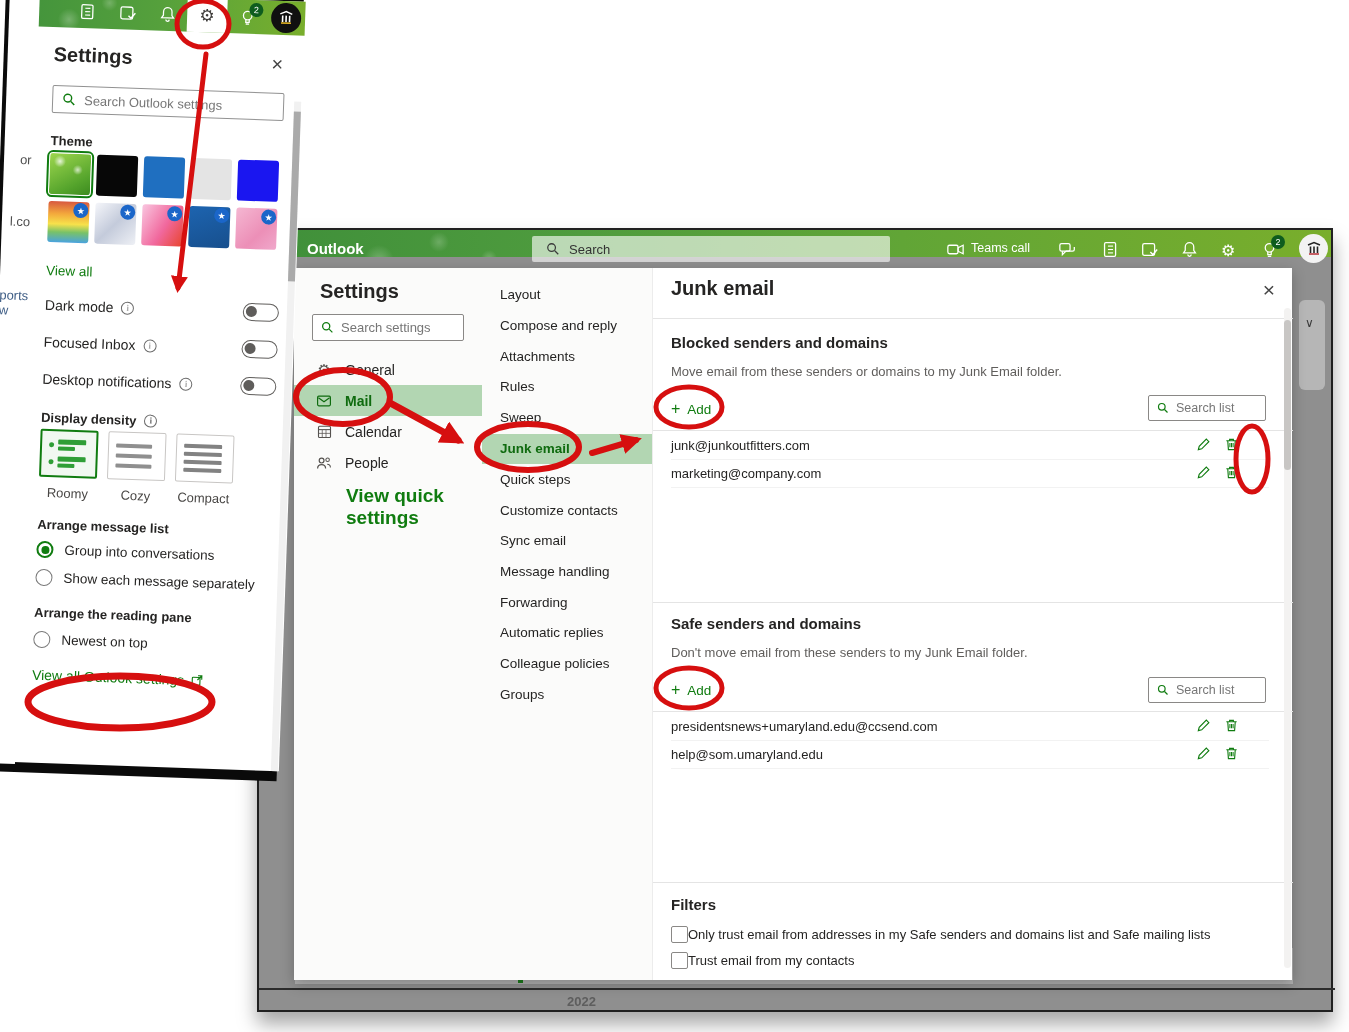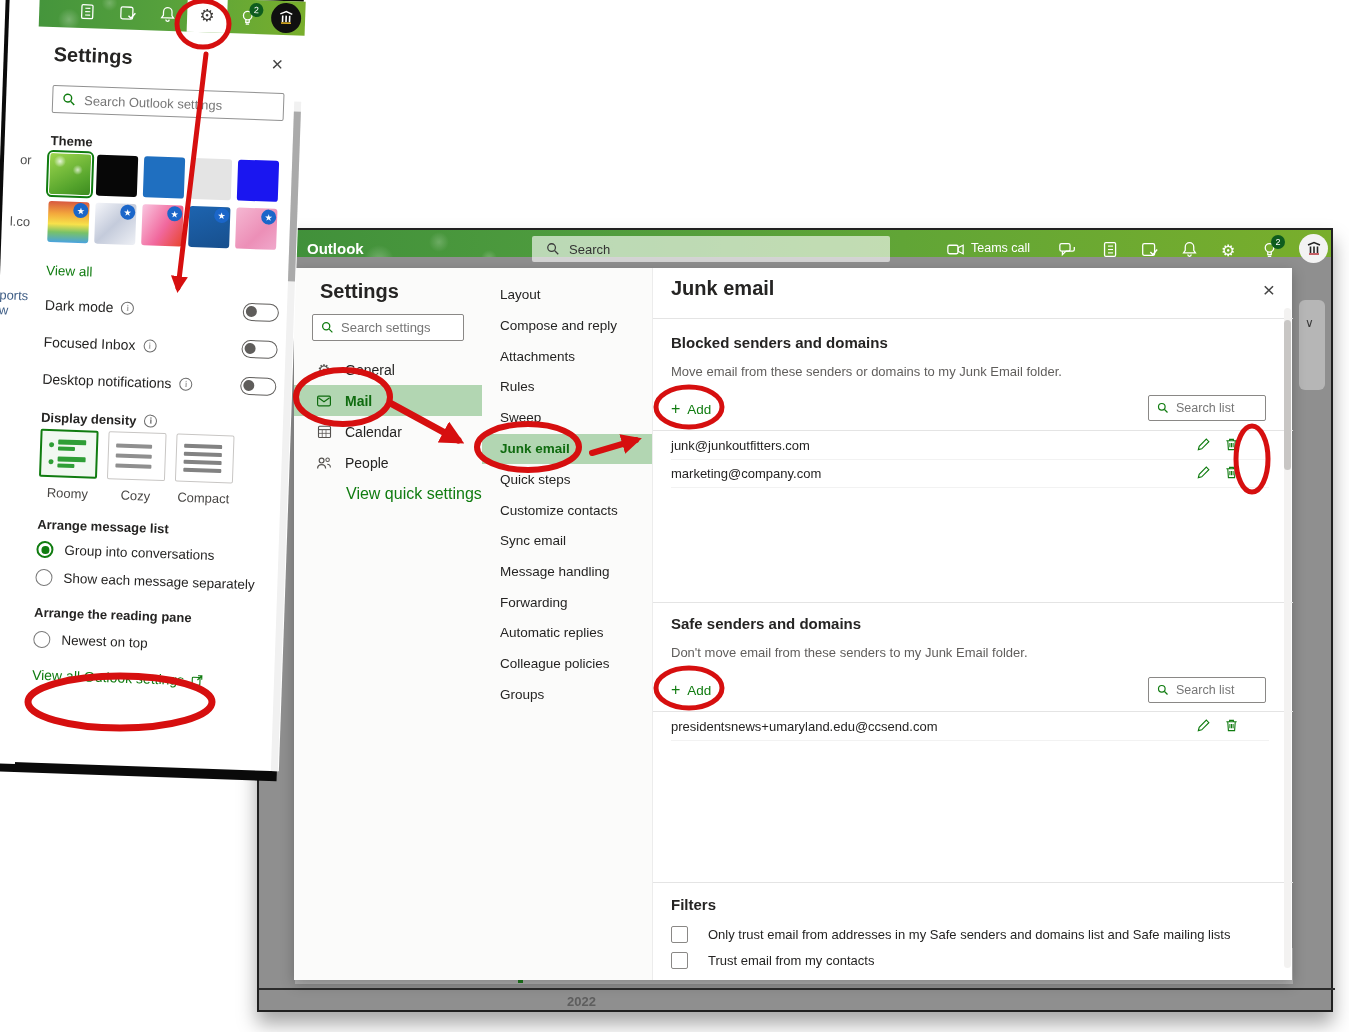--- a/index.html
+++ b/index.html
@@ -44,36 +44,36 @@
   .col2{left:188px;top:0;width:170px;height:712px;background:#fbfbfa;}
   .col3{left:358px;top:0;width:640px;height:712px;background:#fff;border-left:1px solid #ececec;}
   .dlg-title{left:26px;top:12px;font-size:20px;font-weight:bold;color:#252423;}
   .dlg-search{left:18px;top:46px;width:152px;height:27px;border:1px solid #8a8886;border-radius:2px;
     background:#fff;display:flex;align-items:center;gap:7px;padding-left:8px;color:#767676;font-size:13px;}
   .navrow{left:0;width:188px;height:31px;display:flex;align-items:center;gap:13px;padding-left:22px;
     font-size:14px;color:#252423;}
   .navrow.active{background:var(--c-active_row_green);color:#0f6b0f;font-weight:bold;}
   .nav-ic{width:16px;height:16px;color:#55524f;display:flex;align-items:center;justify-content:center;font-size:15px;}
   .navrow.active .nav-ic{color:#0f6b0f}
-  .view-quick{left:52px;top:217px;color:var(--c-accent_green);font-size:16px;}
+  .view-quick{left:52px;top:217px;color:var(--c-accent_green);font-size:19px;font-weight:bold;}
   .c2item{left:0;width:170px;height:30px;line-height:30px;padding-left:18px;font-size:13.5px;color:#252423;}
   .c2item.active{background:var(--c-active_row_green);color:#0f6b0f;font-weight:bold;}
   .pane-title{left:18px;top:9px;font-size:20px;font-weight:bold;color:#252423;}
   .pane-close{left:604px;top:10px;font-size:21px;color:#444;width:24px;height:24px;text-align:center;line-height:24px;}
   .hline{left:0;width:640px;height:1px;background:#e4e4e4;}
   .sec-head{left:18px;font-size:15px;font-weight:bold;color:#252423;}
   .sec-desc{left:18px;font-size:13px;color:#605e5c;}
   .add-btn{left:18px;height:20px;display:flex;align-items:center;gap:7px;color:var(--c-accent_green);font-size:13.5px;}
   .add-btn .plus{font-size:16px;line-height:16px;}
   .searchlist{width:118px;height:26px;right:26px;border:1px solid #8a8886;border-radius:2px;background:#fff;
     display:flex;align-items:center;gap:7px;padding-left:8px;color:#767676;font-size:12.5px;}
   .lrow{left:18px;width:598px;height:28px;border-bottom:1px solid #f2f2f2;font-size:13px;color:#252423;line-height:28px;}
   .rowact{position:absolute;top:5px;width:17px;height:17px;color:#107c10;}
   .rowact svg{display:block}
-  .cbrow{left:18px;height:18px;display:flex;align-items:center;gap:20px;font-size:13px;color:#252423;}
+  .cbrow{left:18px;height:18px;display:flex;align-items:center;gap:0;font-size:13px;color:#252423;}
   .cbox{width:17px;height:17px;border:1px solid #8a8886;border-radius:2px;background:#fff;flex:none;}
   .dlg-scroll{left:990px;top:40px;width:7px;height:660px;background:#f3f2f1;border-radius:4px;}
   .dlg-thumb{left:0;top:12px;width:7px;height:150px;background:#c8c6c4;border-radius:4px;}
 
   
   .qs-wrap{left:-8px;top:-6px;width:330px;height:812px;transform:rotate(2deg);transform-origin:320px 0px;z-index:6;}
   .qs-black{left:14px;top:2px;width:298px;height:786px;background:#0a0a0a;}
   .qs-fragpage{left:18px;top:8px;width:32px;height:772px;background:#fff;}
   .frag{color:#4e4e4e;font-size:13px;}
   .qs-panel{left:48px;top:8px;width:266px;height:770px;background:#fff;}
@@ -342,20 +342,34 @@
                 <path d="M2.5 13.5l.9-3.6 7.6-7.6 2.7 2.7-7.6 7.6z" fill="none" stroke="currentColor" stroke-width="1.2"></path>
               </svg>
           </span>
           <span class="rowact" style="right:28px">
             <svg width="15" height="15" viewBox="0 0 16 16">
                 <path d="M2.5 4h11M6 4V2.5h4V4M4 4l.7 9.5h6.6L12 4" fill="none" stroke="currentColor" stroke-width="1.2"></path>
                 <path d="M6.3 6.5v4.5M8 6.5v4.5M9.7 6.5v4.5" stroke="currentColor" stroke-width="1.1"></path>
               </svg>
           </span>
         </div>
+        <div class="p lrow" style="top:473px">
+          <span>help@som.umaryland.edu</span>
+          <span class="rowact" style="right:56px">
+            <svg width="15" height="15" viewBox="0 0 16 16">
+                <path d="M2.5 13.5l.9-3.6 7.6-7.6 2.7 2.7-7.6 7.6z" fill="none" stroke="currentColor" stroke-width="1.2"></path>
+              </svg>
+          </span>
+          <span class="rowact" style="right:28px">
+            <svg width="15" height="15" viewBox="0 0 16 16">
+                <path d="M2.5 4h11M6 4V2.5h4V4M4 4l.7 9.5h6.6L12 4" fill="none" stroke="currentColor" stroke-width="1.2"></path>
+                <path d="M6.3 6.5v4.5M8 6.5v4.5M9.7 6.5v4.5" stroke="currentColor" stroke-width="1.1"></path>
+              </svg>
+          </span>
+        </div>
 
         <div class="p hline" style="top:614px"></div>
         <div class="p sec-head" style="top:628px">Filters</div>
         <div class="p cbrow" style="top:657px">
           <span class="cbox"></span>
           <span>Only trust email from addresses in my Safe senders and domains list and Safe mailing lists</span>
         </div>
         <div class="p cbrow" style="top:683px">
           <span class="cbox"></span>
           <span>Trust email from my contacts</span>

